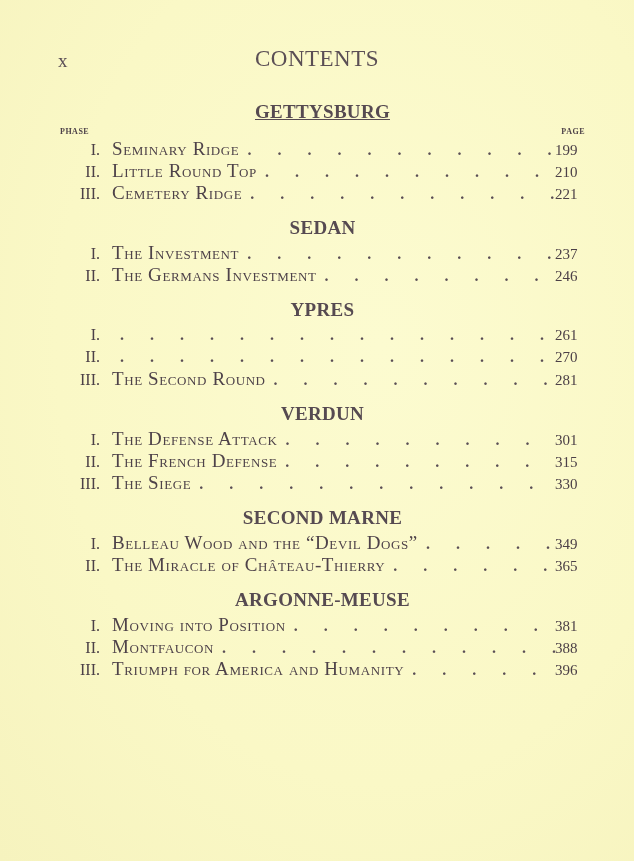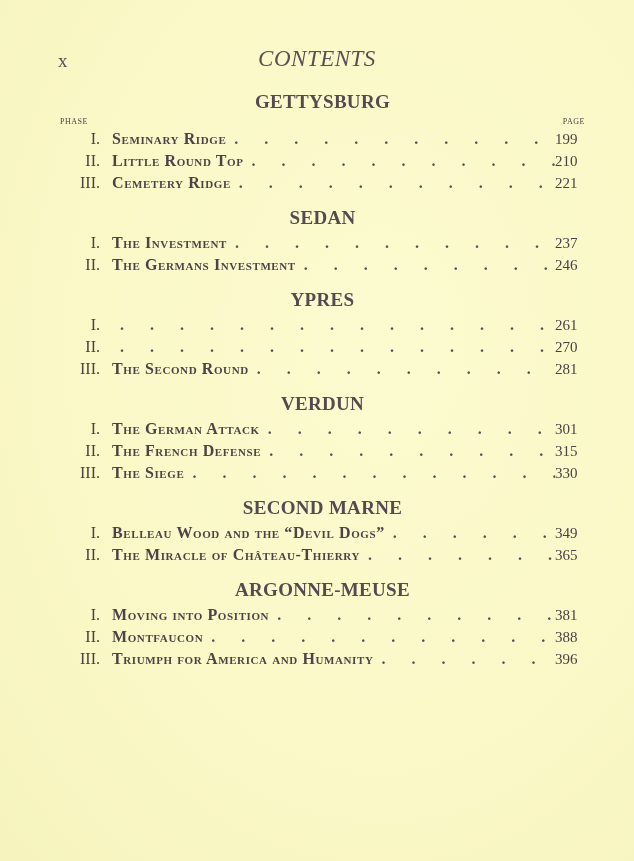--- a/index.html
+++ b/index.html
@@ -36,42 +36,41 @@
       color: #5a4e55;
     }
     .page-title {
       position: absolute;
       left: 0; width: 634px;
       text-align: center;
       top: 0;
       font-size: 23px;
       letter-spacing: 0.5px;
       color: #5b4f55;
-      font-style: italic;
     }
     .toc {
       position: absolute;
       left: 60px;
       width: 525px;
       top: 88px;
     }
     .section-heading {
       text-align: center;
       font-size: 19px;
       color: #564a51;
       letter-spacing: 0.3px;
       margin: 0;
       height: 28px;
       line-height: 28px;
     }
     .col-labels {
       display: flex;
       justify-content: space-between;
       font-size: 8px;
-      font-weight: normal;
+      font-weight: bold;
       letter-spacing: 0.5px;
       height: 12px;
       line-height: 12px;
       color: #4e4249;
       gap: 28px;
     }
     .entry {
       display: flex;
       align-items: baseline;
       height: 22px;
@@ -80,22 +79,22 @@
       color: #4c4047;
     }
     .numeral {
       width: 40px;
       text-align: right;
       padding-right: 12px;
       flex: none;
     }
     .entry-title {
       font-variant: small-caps;
-      font-size: 16px;
-      font-weight: bold;
+      font-size: 19px;
+      font-weight: normal;
       letter-spacing: 0.6px;
       white-space: nowrap;
       flex: none;
       color: #4e4249;
     }
     .leader {
       flex: 1;
       overflow: hidden;
       white-space: nowrap;
       text-align: right;
@@ -105,21 +104,21 @@
       color: #5a4e55;
     }
     .pg {
       width: 30px;
       text-align: left;
       flex: none;
       font-size: 15px;
       color: #4c4047;
     }
     .section { margin-bottom: 10px; }
-    .section.gettysburg .section-heading { margin-top: 0; }
+    .section.gettysburg .section-heading { margin-top: 10px; text-decoration: underline; }
   </style>
 </head>
 <body>
 
 <div class="page">
 
   <div class="running-head">
     <span class="folio">x</span>
     <div class="page-title">CONTENTS</div>
   </div>
@@ -185,21 +184,21 @@
         <span class="entry-title">The Second Round</span>
         <span class="leader">. . . . . . . . . . . . . . . . . . . . . . . . . . . . . .</span>
         <span class="pg">281</span>
       </div>
     </div>
 
     <div class="section">
       <h2 class="section-heading">VERDUN</h2>
       <div class="entry">
         <span class="numeral">I.</span>
-        <span class="entry-title">The German Attack</span>
+        <span class="entry-title">The Defense Attack</span>
         <span class="leader">. . . . . . . . . . . . . . . . . . . . . . . . . . . . . .</span>
         <span class="pg">301</span>
       </div>
       <div class="entry">
         <span class="numeral">II.</span>
         <span class="entry-title">The French Defense</span>
         <span class="leader">. . . . . . . . . . . . . . . . . . . . . . . . . . . . . .</span>
         <span class="pg">315</span>
       </div>
       <div class="entry">

